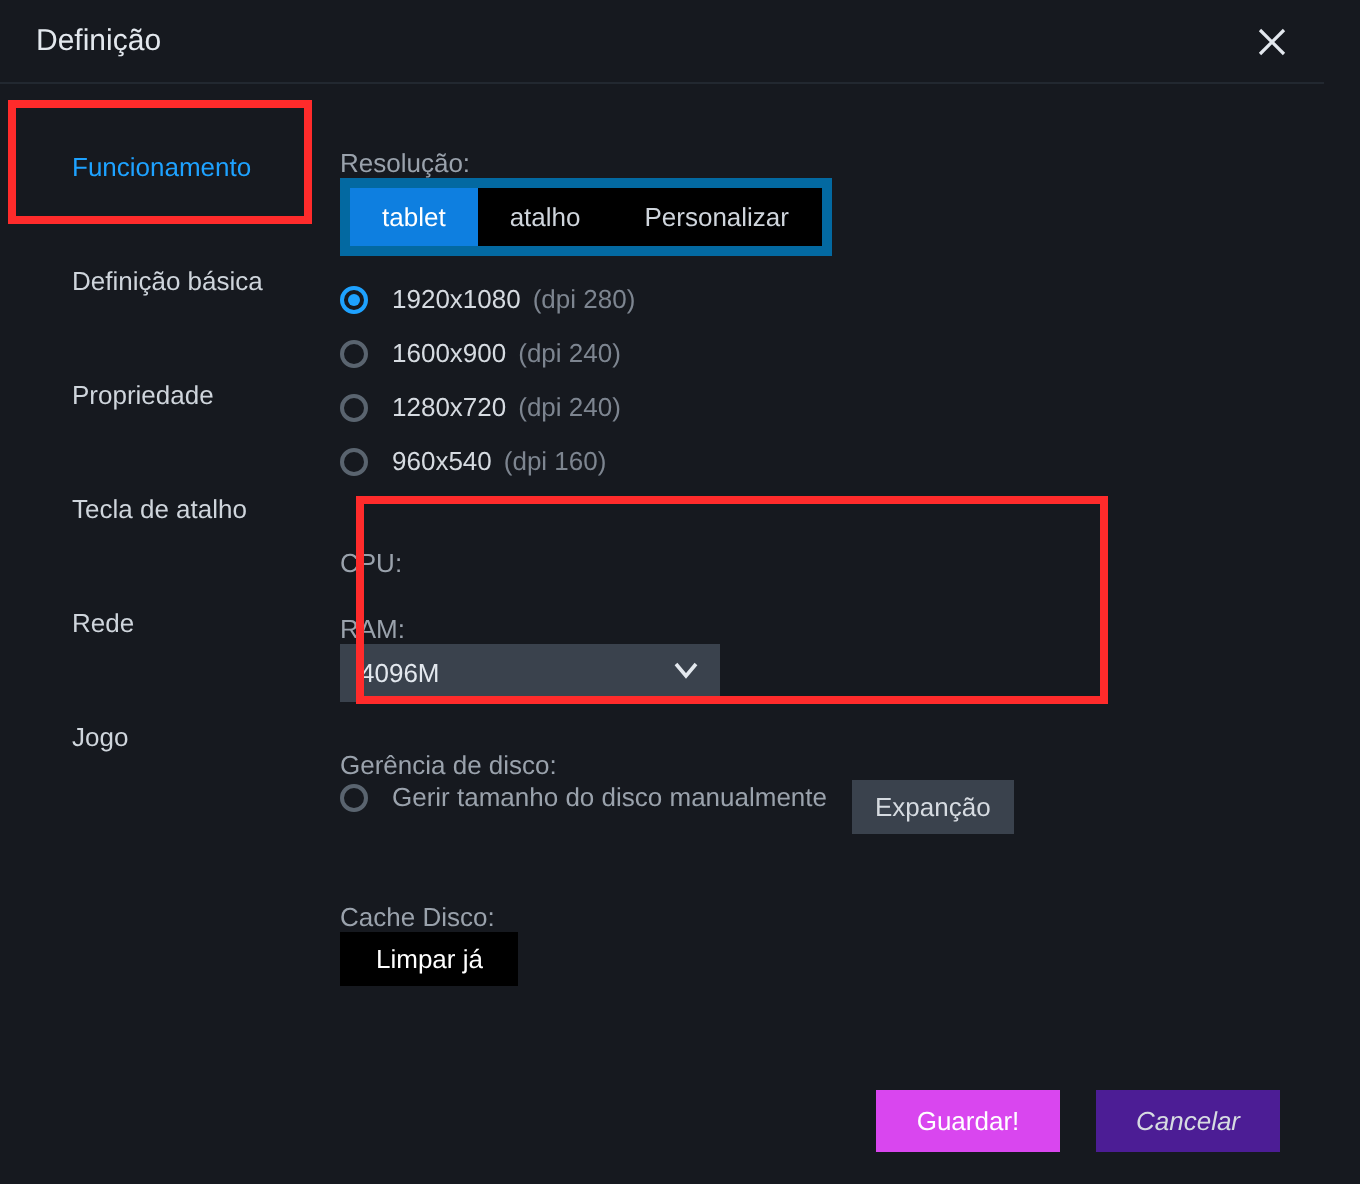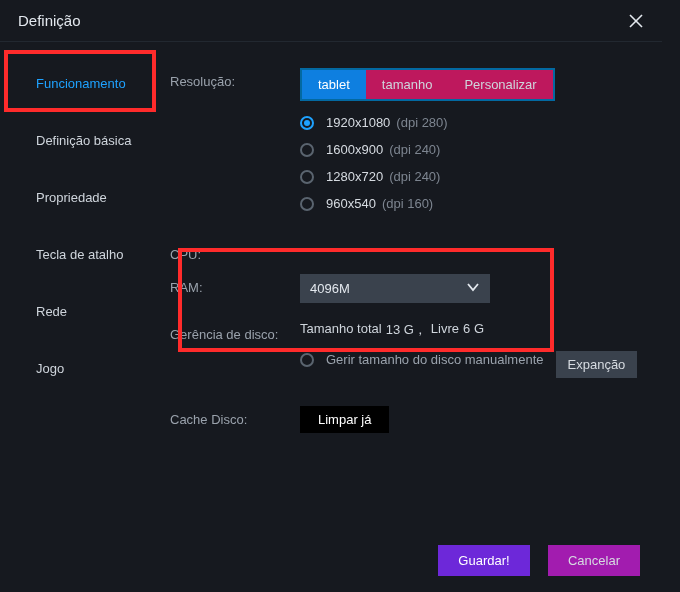--- a/index.html
+++ b/index.html
@@ -39,32 +39,33 @@
   .sidebar-item.active { color: #1ea2ff; }
   .content {
     flex: 1;
     padding: 26px 18px 0 10px;
     position: relative;
   }
   .row {
     display: flex;
     align-items: flex-start;
     margin-bottom: 18px;
+    flex-direction: column;
   }
   .row.tight { margin-bottom: 12px; }
   .label {
     width: 130px;
     color: #9aa2ac;
     padding-top: 6px;
   }
   .controls { flex: 1; }
   .tabstrip {
     display: inline-flex;
-    background: #be185d;
-    border: 2px solid #0369a1;
+    background: #000000;
+    border: 5px solid #0369a1;
   }
   .tabstrip .tab {
     padding: 7px 16px;
     color: #cfd5dc;
     cursor: pointer;
     font-size: 13px;
   }
   .tabstrip .tab.active { background: #0e7fe0; color: #ffffff; }
   .radio-list { margin-top: 14px; }
   .radio-item {
@@ -122,22 +123,22 @@
     display: flex;
     gap: 18px;
   }
   .btn {
     min-width: 92px;
     padding: 8px 0;
     text-align: center;
     cursor: pointer;
     font-size: 13px;
   }
-  .btn.primary { background: #6d28d9; color: #fff; }
-  .btn.secondary { background: #a21caf; color: #d6dbe1; }
+  .btn.primary { background: #d946ef; color: #fff; }
+  .btn.secondary { background: #4c1d95; color: #d6dbe1; font-style: italic; }
 
   
   .hl {
     position: absolute;
     border: 4px solid #ff2b2b;
     pointer-events: none;
   }
   .hl1 { left: 4px; top: 50px; width: 152px; height: 62px; }
   .hl2 { left: 178px; top: 248px; width: 376px; height: 104px; }
 </style>
@@ -166,21 +167,21 @@
       <div class="sidebar-item">Jogo</div>
     </div>
 
     <div class="content">
 
       <div class="row">
         <div class="label">Resolução:</div>
         <div class="controls">
           <div class="tabstrip">
             <div class="tab active">tablet</div>
-            <div class="tab">tamanho</div>
+            <div class="tab">atalho</div>
             <div class="tab">Personalizar</div>
           </div>
           <div class="radio-list">
             <div class="radio-item">
               <span class="radio checked"></span>
               <span class="radio-label">1920x1080</span>
               <span class="radio-sub">(dpi 280)</span>
             </div>
             <div class="radio-item">
               <span class="radio"></span>
@@ -215,26 +216,20 @@
                   <polyline points="2,4 7,10 12,4"></polyline>
                 </svg>
             </span>
           </div>
         </div>
       </div>
 
       <div class="row">
         <div class="label">Gerência de disco:</div>
         <div class="controls">
-          <div class="disk-status">
-            <span>Tamanho total</span>
-            <span>13 G，</span>
-            <span>Livre</span>
-            <span>6 G</span>
-          </div>
           <div class="disk-opts">
             <div class="radio-item expand-row">
               <span class="radio"></span>
               <span class="opt-text dim">Gerir tamanho do disco manualmente</span>
               <span style="width:12px"></span>
               <span class="btn-sm">Expanção</span>
             </div>
           </div>
         </div>
       </div>

